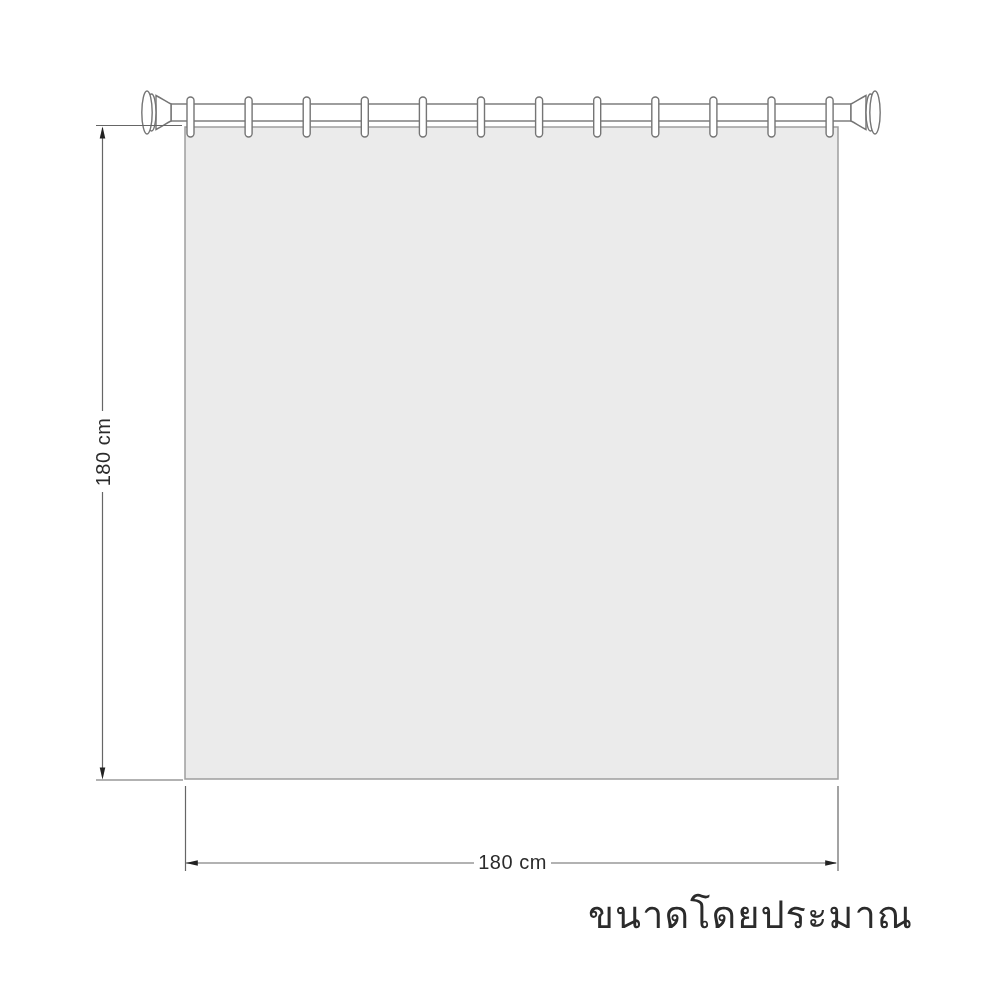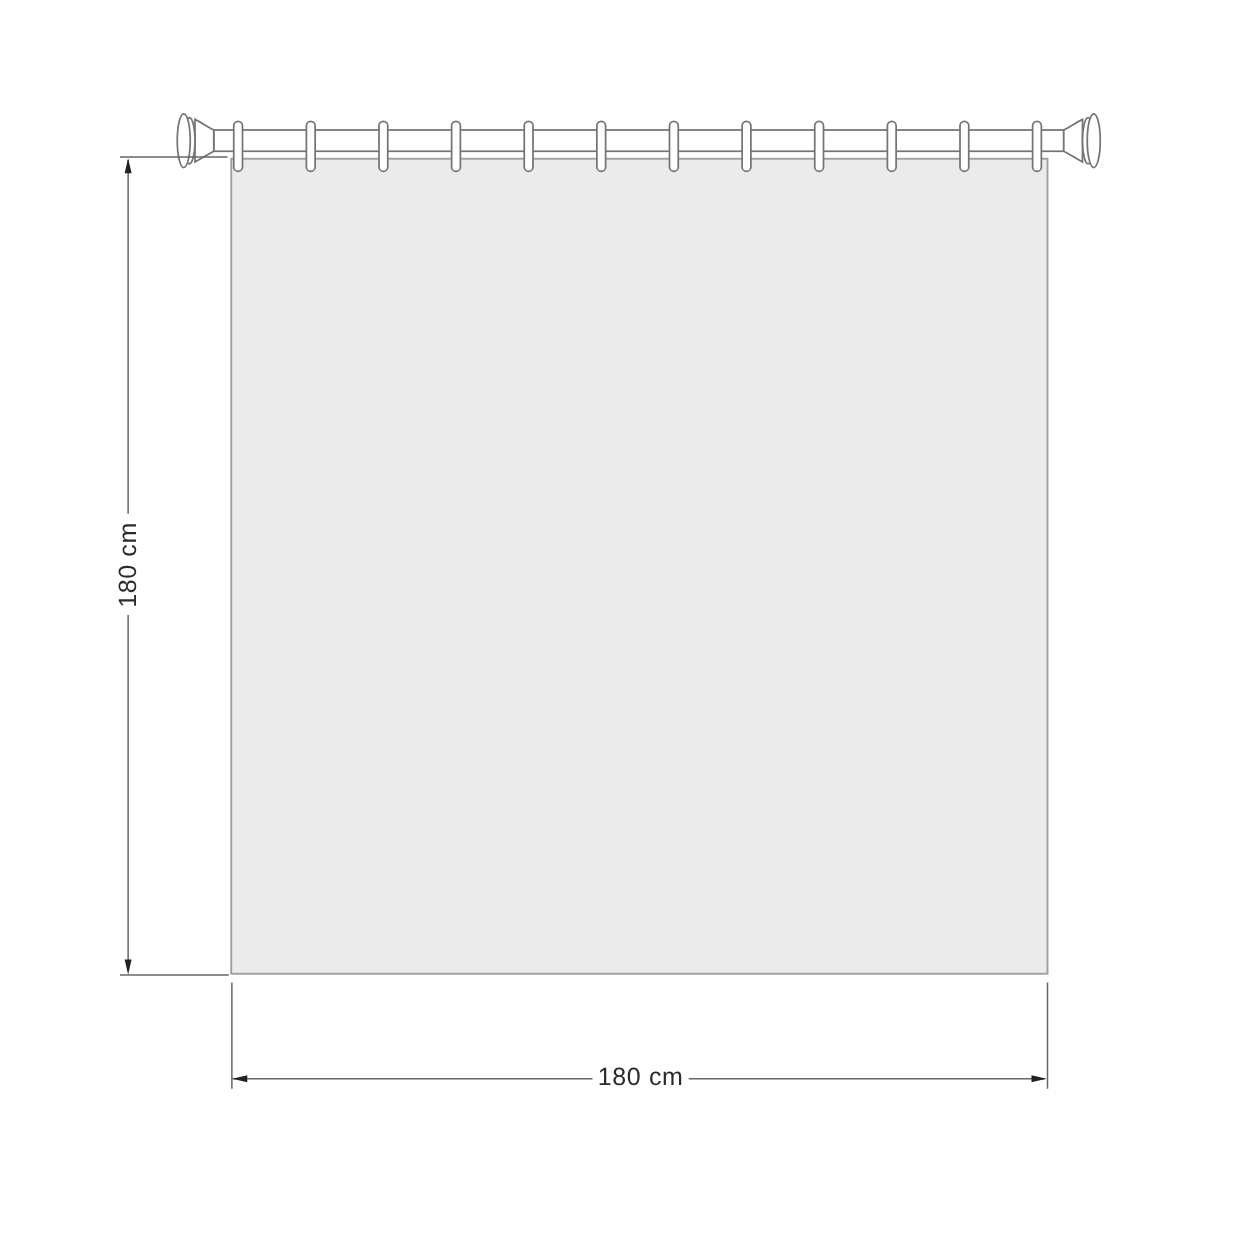--- a/index.html
+++ b/index.html
@@ -83,13 +83,14 @@
     <g fill="#222222" stroke="none">
       <polygon points="185.8,863 197.8,860.2 197.8,865.8"></polygon>
       <polygon points="837.2,863 825.2,860.2 825.2,865.8"></polygon>
     </g>
   </svg>
 
   <div class="dim-label" id="height-label">180 cm</div>
 
   <div class="dim-label" id="width-label">180 cm</div>
 
+  <div id="caption">ขนาดโดยประมาณ</div>
 </div>
 
 </body></html>

